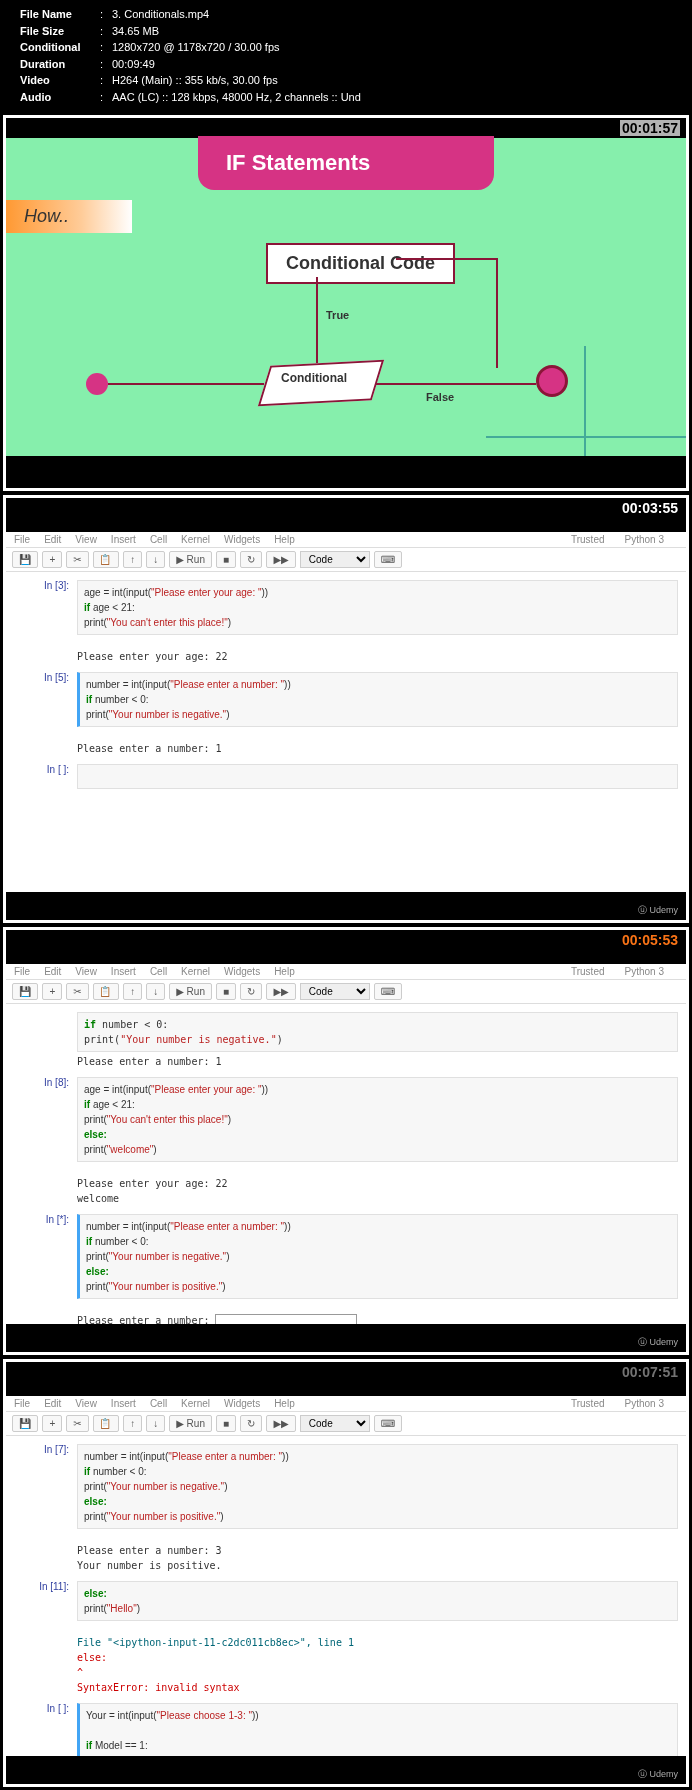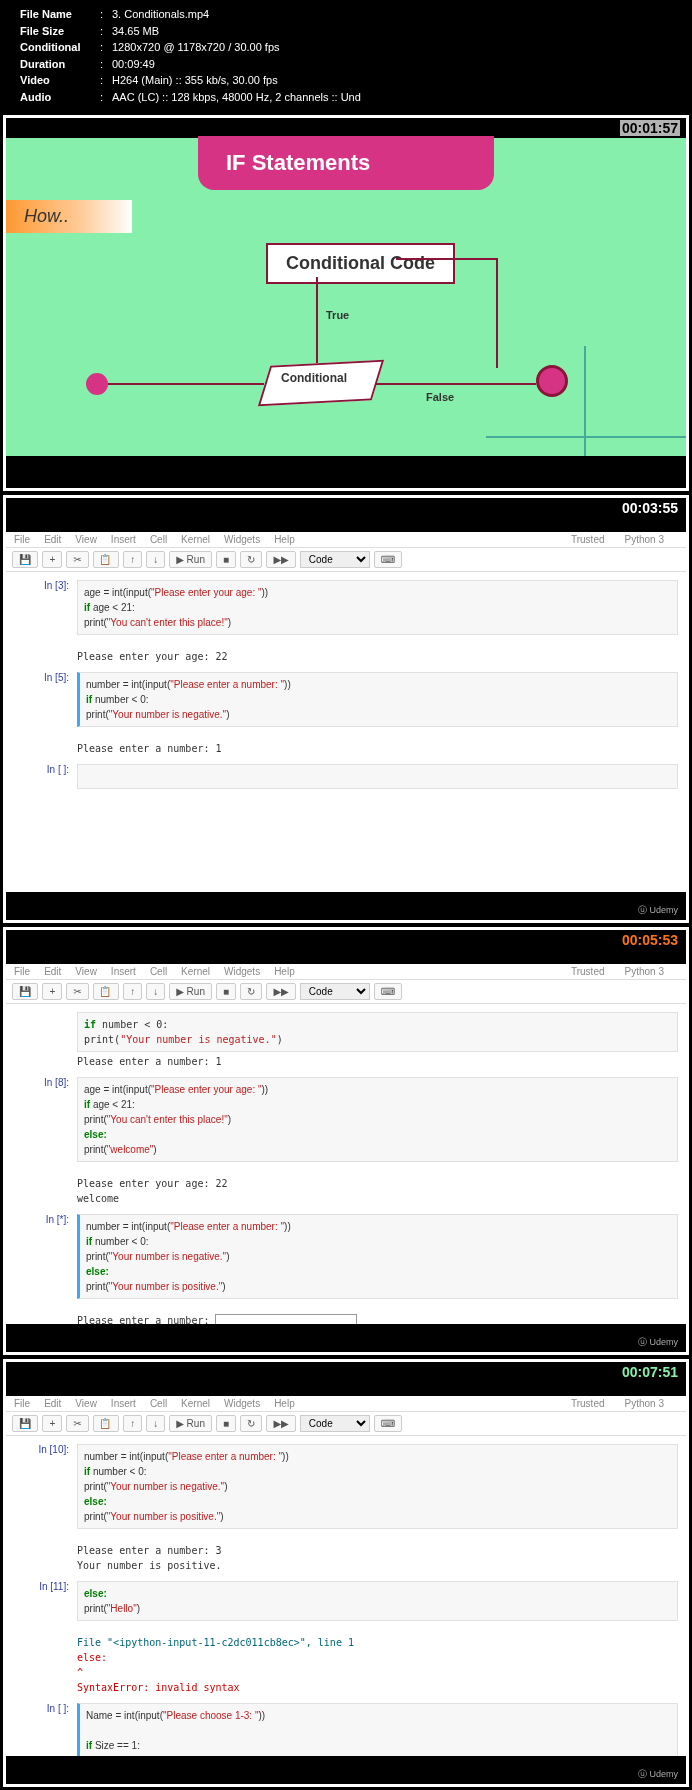--- a/index.html
+++ b/index.html
@@ -188,21 +188,21 @@
 <div class="cell-output"><span>Please enter a number: </span><span class="inp-box"></span></div>
 
 </div>
 </div>
 <div style="height:28px;background:#000;position:relative">
       <span class="watermark">ⓤ Udemy</span>
     </div>
 </div>
 
 <div class="frame">
-<div class="timestamp" style="color:#86efac;background:#000">00:07:51</div>
+<div class="timestamp" style="color:#737373;background:#000">00:07:51</div>
 <div style="height:34px;background:#000"></div>
 <div class="jupyter-frame">
 <div class="jup-menubar">
 <span>File</span><span>Edit</span><span>View</span><span>Insert</span><span>Cell</span><span>Kernel</span><span>Widgets</span><span>Help</span>
 <span style="float:right">Python 3</span>
 <span style="float:right;margin-right:20px">Trusted</span>
 </div>
 <div class="jup-toolbar">
 <span class="jup-btn">💾</span>
 <span class="jup-btn">+</span>
@@ -212,31 +212,31 @@
 <span class="jup-btn">↓</span>
 <span class="jup-btn">▶ Run</span>
 <span class="jup-btn">■</span>
 <span class="jup-btn">↻</span>
 <span class="jup-btn">▶▶</span>
 <select class="jup-select"><option>Code</option></select>
 <span class="jup-btn">⌨</span>
 </div>
 <div class="jup-cells">
 <div class="cell">
-          <div class="cell-prompt">In [10]:</div>
+          <div class="cell-prompt">In [7]:</div>
           <div class="cell-body"><span>number = int(input(</span><span class="str">"Please enter a number: "</span><span>))</span><br><span class="kw">if</span><span> number &lt; 0:</span><br><span>    print(</span><span class="str">"Your number is negative."</span><span>)</span><br><span class="kw">else:</span><br><span>    print(</span><span class="str">"Your number is positive."</span><span>)</span></div>
         </div>
 <div class="cell-output"><span>Please enter a number: 3</span><br><span>Your number is positive.</span></div>
 <div class="cell">
           <div class="cell-prompt">In [11]:</div>
           <div class="cell-body"><span class="kw">else:</span><br><span>    print(</span><span class="str">"Hello"</span><span>)</span></div>
         </div>
 <div class="cell-output"><span style="color:#067">  File "&lt;ipython-input-11-c2dc011cb8ec&gt;", line 1</span><br><span class="err">    else:</span><br><span class="err">       ^</span><br><span class="err">SyntaxError: invalid syntax</span></div>
 <div class="cell">
           <div class="cell-prompt">In [ ]:</div>
-          <div class="cell-body active"><span>Name = int(input(</span><span class="str">"Please choose 1-3: "</span><span>))</span><br><br><span class="kw">if</span><span> Size == 1:</span><br><span>    print(</span><span class="str">"You choose Rolls-Royce."</span><span>)</span><br><br><br><br></div>
+          <div class="cell-body active"><span>Your = int(input(</span><span class="str">"Please choose 1-3: "</span><span>))</span><br><br><span class="kw">if</span><span> Model == 1:</span><br><span>    print(</span><span class="str">"You choose Rolls-Royce."</span><span>)</span><br><br><br><br></div>
         </div>
 </div>
 </div>
 <div style="height:28px;background:#000;position:relative">
       <span class="watermark">ⓤ Udemy</span>
     </div>
 </div>
 
 </body></html>

